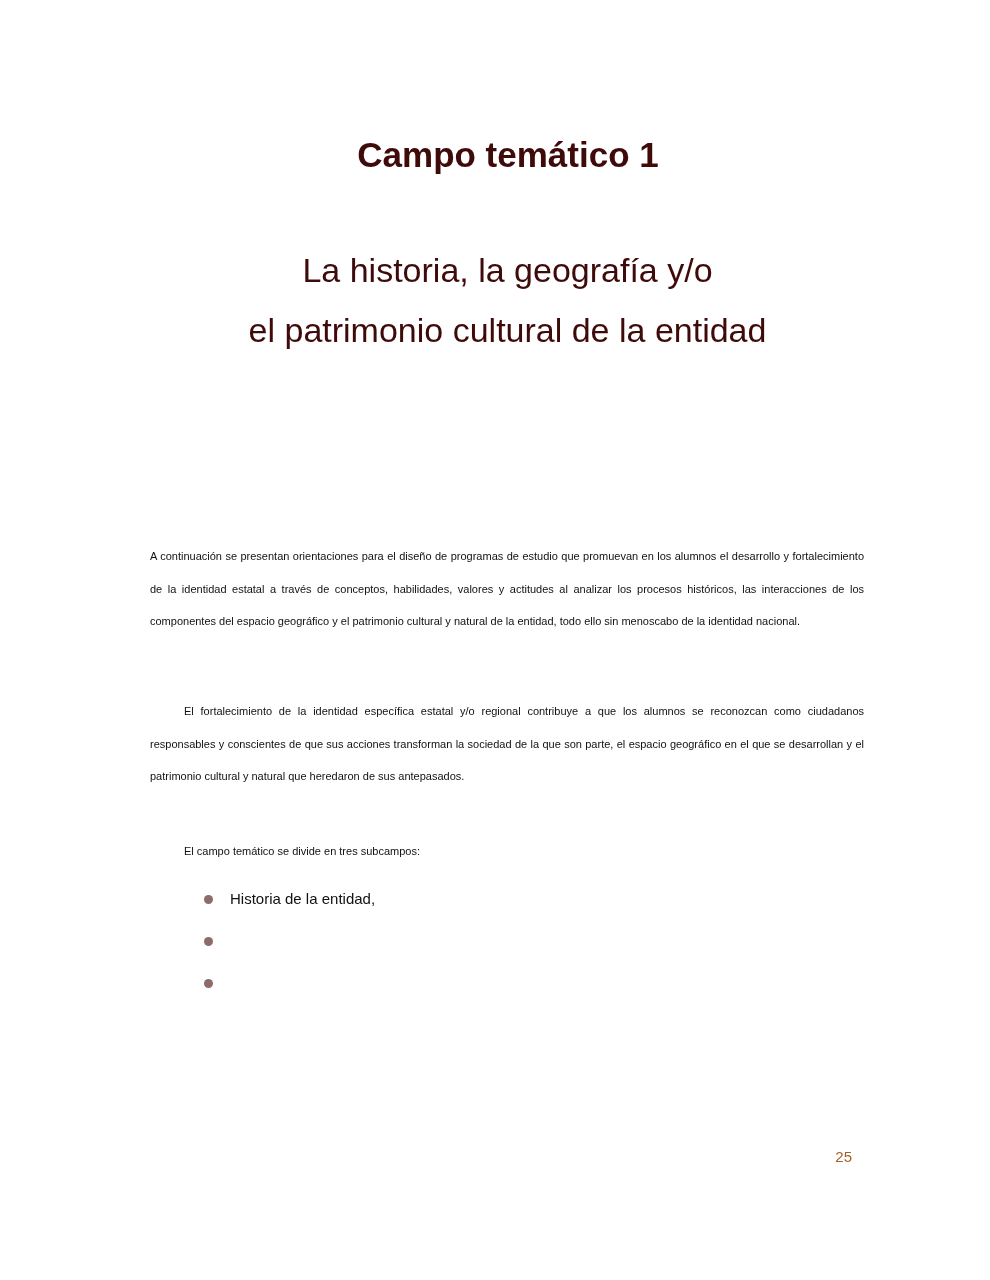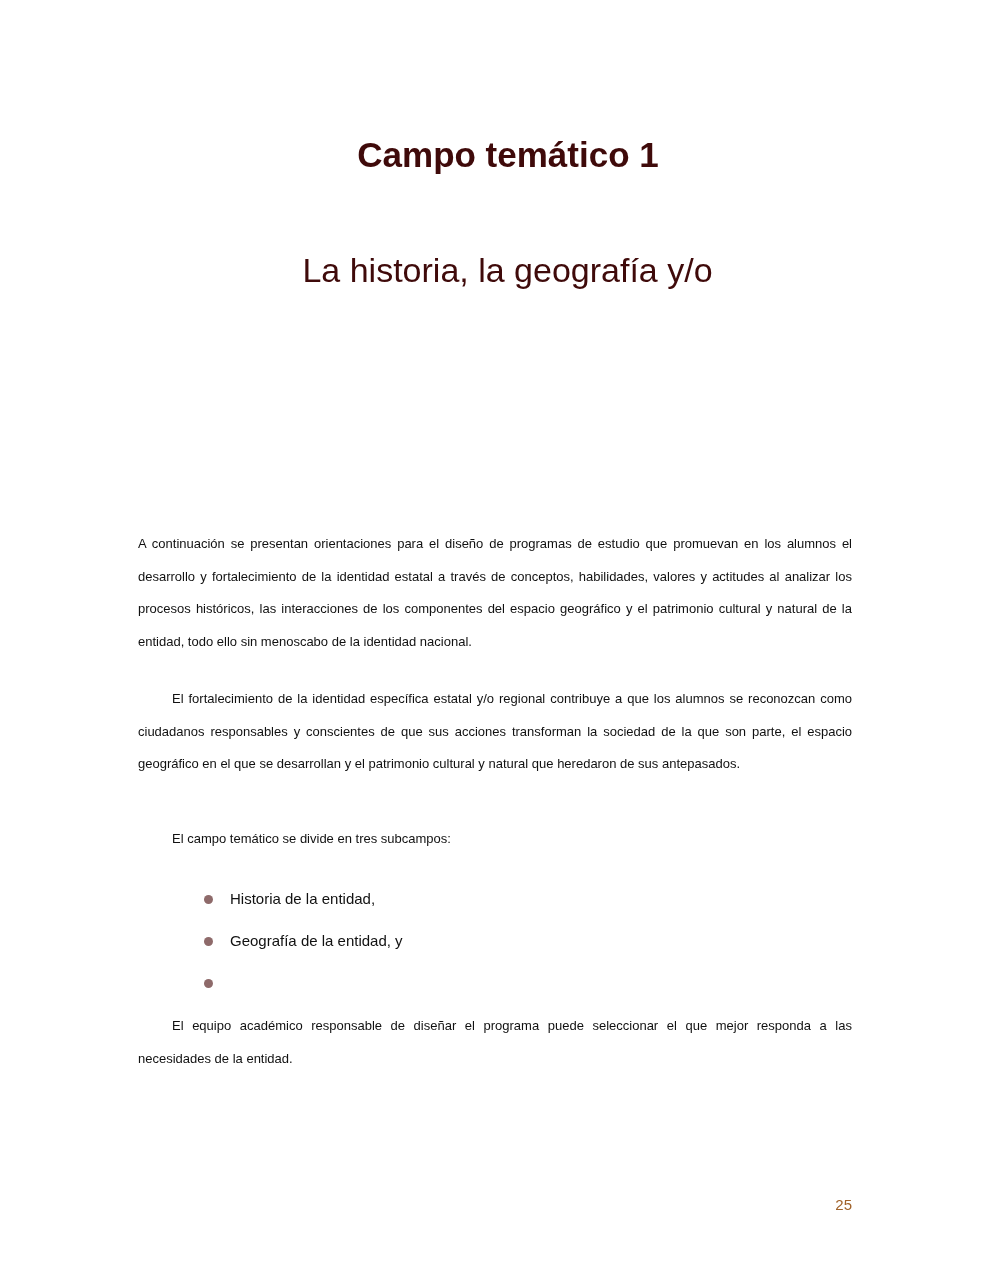--- a/index.html
+++ b/index.html
@@ -24,77 +24,76 @@
       position: absolute; left: 138px; top: 462px;
       font-family: "DejaVu Sans", sans-serif;
       font-size: 21px; letter-spacing: 2px; color: #4a1a10;
       margin: 0; line-height: 32px;
       font-variant: small-caps;
     }
     .section-heading .first { color: #8a4a1a; font-size: 26px; }
     .body-text {
       position: absolute; left: 138px; width: 714px;
       font-family: "Liberation Sans", sans-serif;
-      font-size: 13px; color: #111;
-      line-height: 32.5px; text-align: justify; margin: 0;
+      font-size: 11px; color: #111;
+      line-height: 32.5px; text-align: justify; margin: 12px;
     }
     .indent { text-indent: 34px; }
     .p1 { top: 528px; }
     .p2 { top: 683px; }
     .p3 { top: 823px; }
     .bullets {
       position: absolute; left: 200px; top: 883px;
       list-style: none; margin: 0; padding: 0;
       font-family: "Liberation Sans", sans-serif;
       font-size: 15px; color: #111;
     }
     .bullets li { height: 42px; line-height: 32px; display: flex; align-items: center; }
     .bullets .dot {
       width: 9px; height: 9px; border-radius: 50%;
       background: #8e6a6a; margin-left: 4px; margin-right: 17px; flex: none;
       position: relative; top: -5px;
     }
     .bullets .label { position: relative; top: -5px; }
     .p4 { top: 1010px; }
     .page-number {
-      position: absolute; left: 820px; width: 32px; top: 1196px;
+      position: absolute; left: 820px; width: 32px; top: 1148px;
       text-align: right;
       font-family: "Liberation Sans", sans-serif;
       font-size: 15px; color: #a0622a;
     }
   </style>
 </head>
 <body>
 
 <div class="page">
 
   <h1 class="title">Campo temático 1</h1>
 
   <h2 class="subtitle">
     <span>La historia, la geografía y/o</span>
+    <span>el patrimonio cultural de la entidad</span>
   </h2>
 
 
   <p class="body-text p1">A continuación se presentan orientaciones para el diseño de programas de estudio que promuevan en los alumnos el desarrollo y fortalecimiento de la identidad estatal a través de conceptos, habilidades, valores y actitudes al analizar los procesos históricos, las interacciones de los componentes del espacio geográfico y el patrimonio cultural y natural de la entidad, todo ello sin menoscabo de la identidad nacional.</p>
 
   <p class="body-text indent p2">El fortalecimiento de la identidad específica estatal y/o regional contribuye a que los alumnos se reconozcan como ciudadanos responsables y conscientes de que sus acciones transforman la sociedad de la que son parte, el espacio geográfico en el que se desarrollan y el patrimonio cultural y natural que heredaron de sus antepasados.</p>
 
   <p class="body-text indent p3">El campo temático se divide en tres subcampos:</p>
 
   <ul class="bullets">
     <li>
       <span class="dot"></span>
       <span class="label">Historia de la entidad,</span>
     </li>
     <li>
       <span class="dot"></span>
-      <span class="label">Geografía de la entidad, y</span>
     </li>
     <li>
       <span class="dot"></span>
     </li>
   </ul>
 
-  <p class="body-text indent p4">El equipo académico responsable de diseñar el programa puede seleccionar el que mejor responda a las necesidades de la entidad.</p>
 
   <div class="page-number">25</div>
 
 </div>
 
 </body></html>

